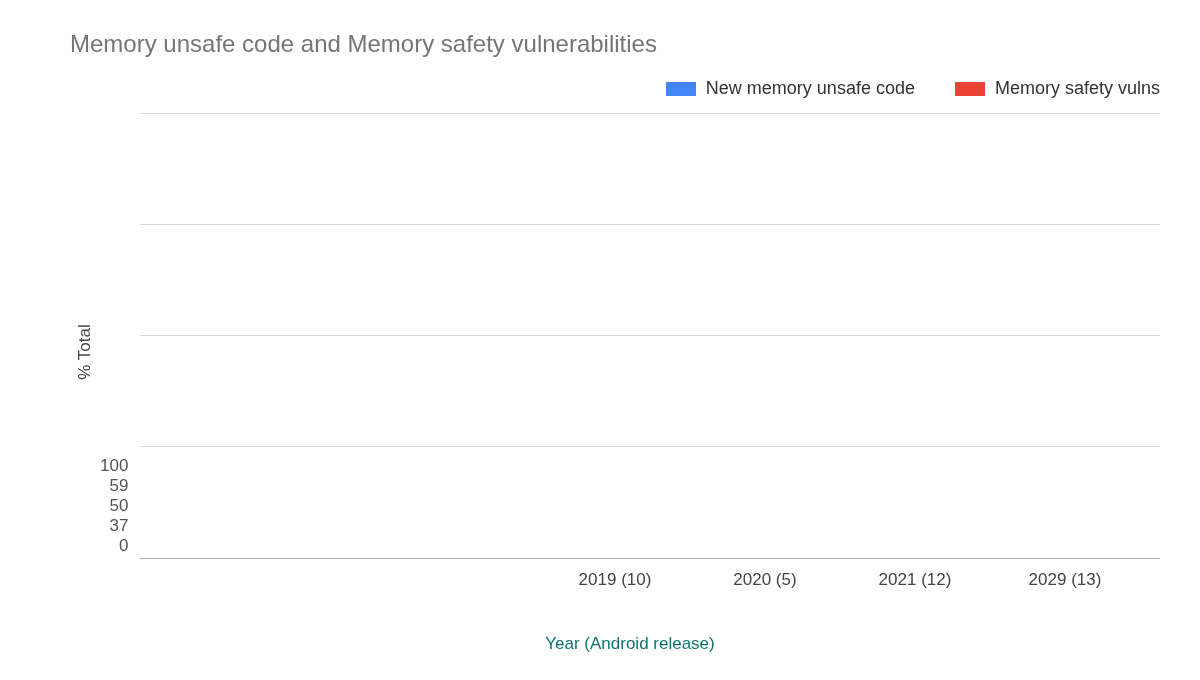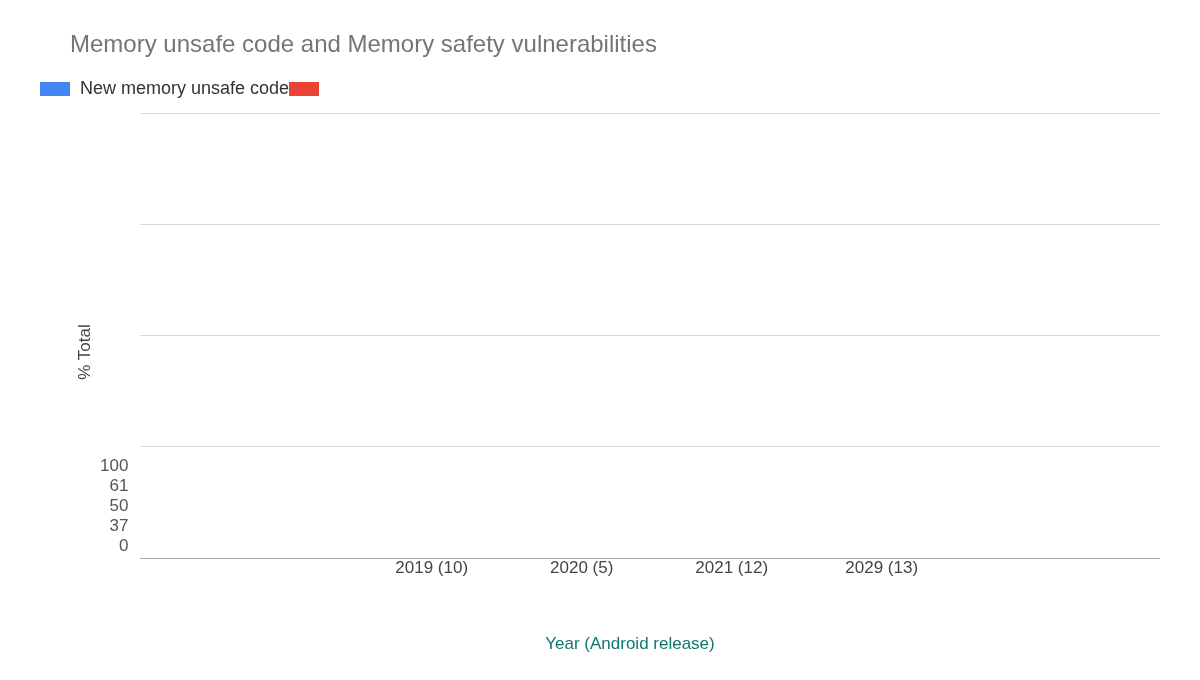--- a/index.html
+++ b/index.html
@@ -17,21 +17,22 @@
     }
     .chart-title {
       color: #757575;
       font-size: 24px;
       font-weight: 400;
       margin-bottom: 20px;
       margin-left: 30px;
     }
     .legend {
       display: flex;
-      justify-content: flex-start;
+      justify-content: flex-end;
+      gap: 40px;
       margin-bottom: 15px;
     }
     .legend-item {
       display: flex;
       align-items: center;
       gap: 10px;
       font-size: 18px;
       color: #333;
     }
     .legend-swatch {
@@ -100,23 +101,23 @@
     }
     .bar {
       width: 70px;
     }
     .x-ticks {
       position: absolute;
       left: 13px;
       right: 0;
       top: 100%;
       display: flex;
-      justify-content: center;
+      justify-content: flex-end;
       padding: 0 20px;
-      margin-top: 0;
+      margin-top: 12px;
     }
     .x-tick {
       font-size: 17px;
       color: #444;
       text-align: center;
       width: 150px;
     }
     .x-axis-label {
       text-align: center;
       font-size: 17px;
@@ -130,30 +131,31 @@
 
 <div class="chart-title">Memory unsafe code and Memory safety vulnerabilities</div>
 
 <div class="legend">
   <div class="legend-item">
     <div class="legend-swatch" style="background:#4285f4"></div>
     <span>New memory unsafe code</span>
   </div>
   <div class="legend-item">
     <div class="legend-swatch" style="background:#ea4335"></div>
+    <span>Memory safety vulns</span>
   </div>
 </div>
 
 <div class="chart-container">
   <div class="y-axis-label">
     <span>% Total</span>
   </div>
   <div class="y-ticks">
     <div class="y-tick">100</div>
-    <div class="y-tick">61</div>
+    <div class="y-tick">59</div>
     <div class="y-tick">50</div>
     <div class="y-tick">37</div>
     <div class="y-tick">0</div>
   </div>
   <div class="plot-area">
     <div class="gridline" style="bottom:100%"></div>
     <div class="gridline" style="bottom:75%"></div>
     <div class="gridline" style="bottom:50%"></div>
     <div class="gridline" style="bottom:25%"></div>
 

